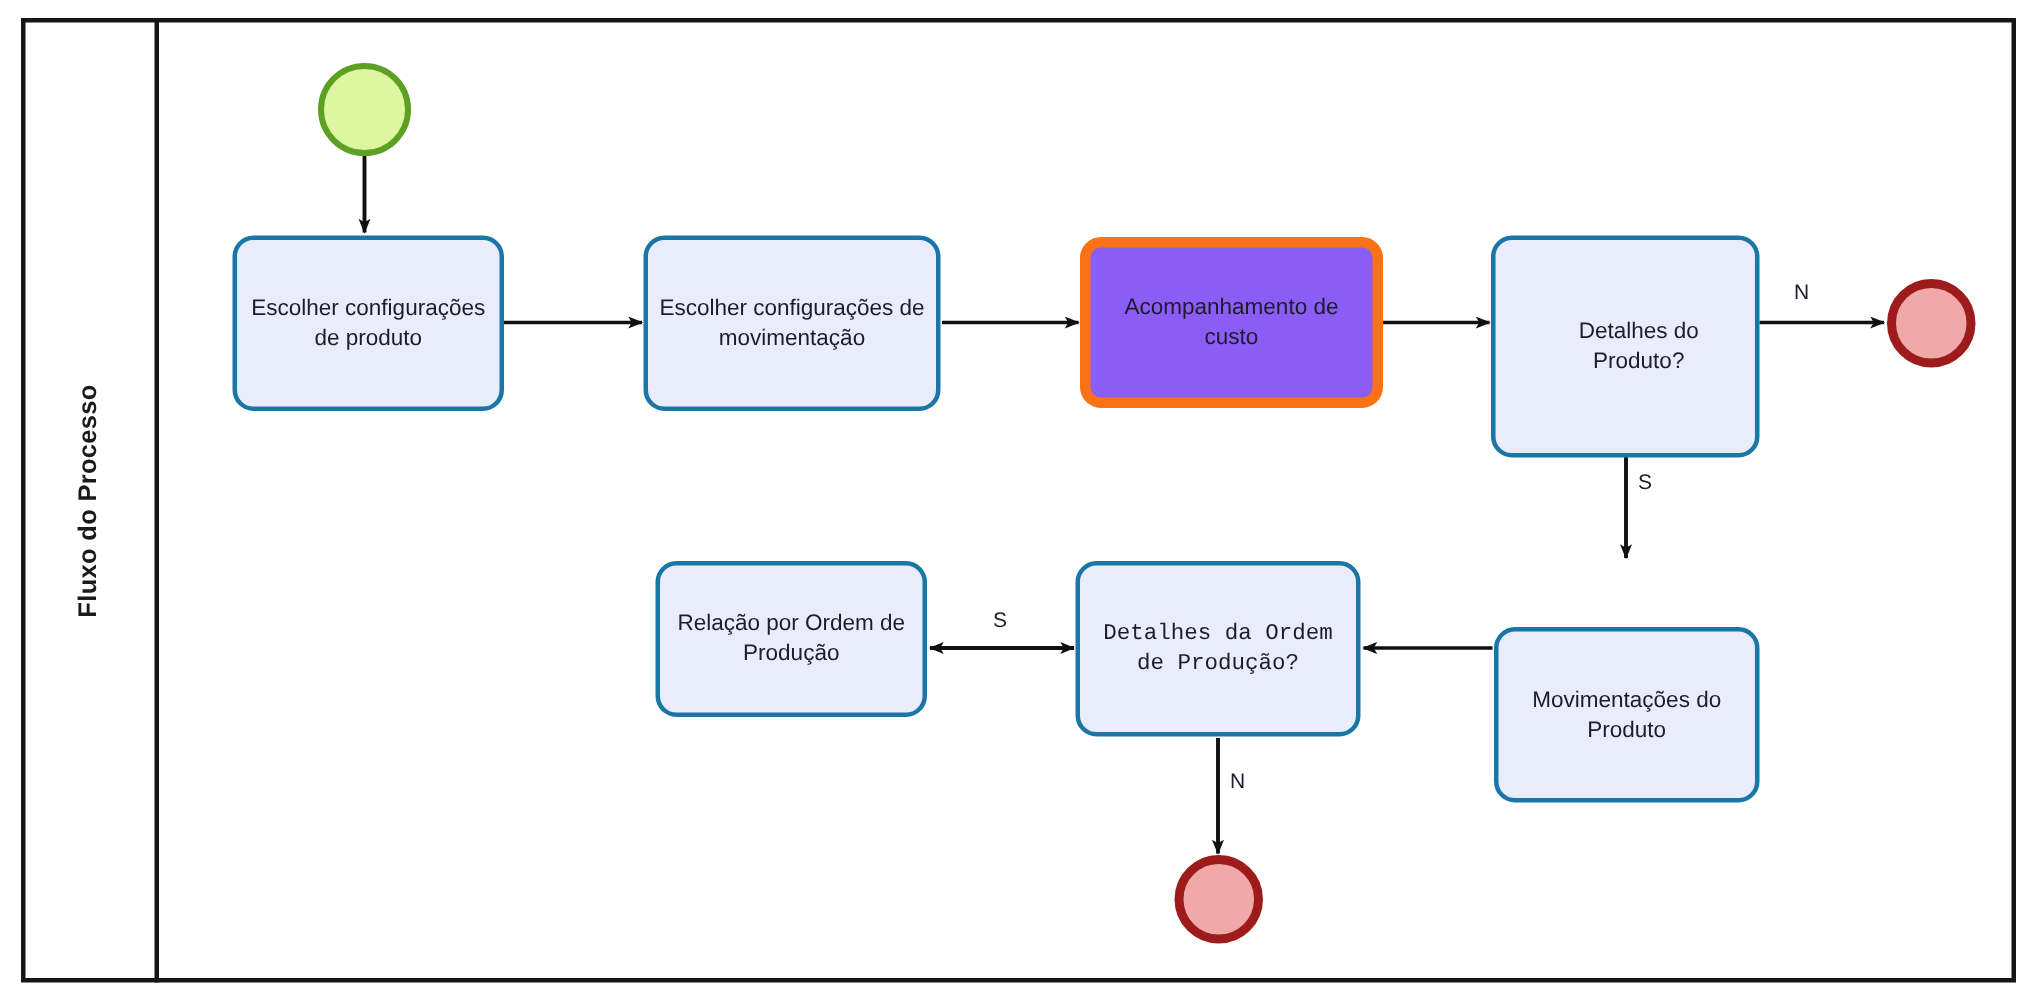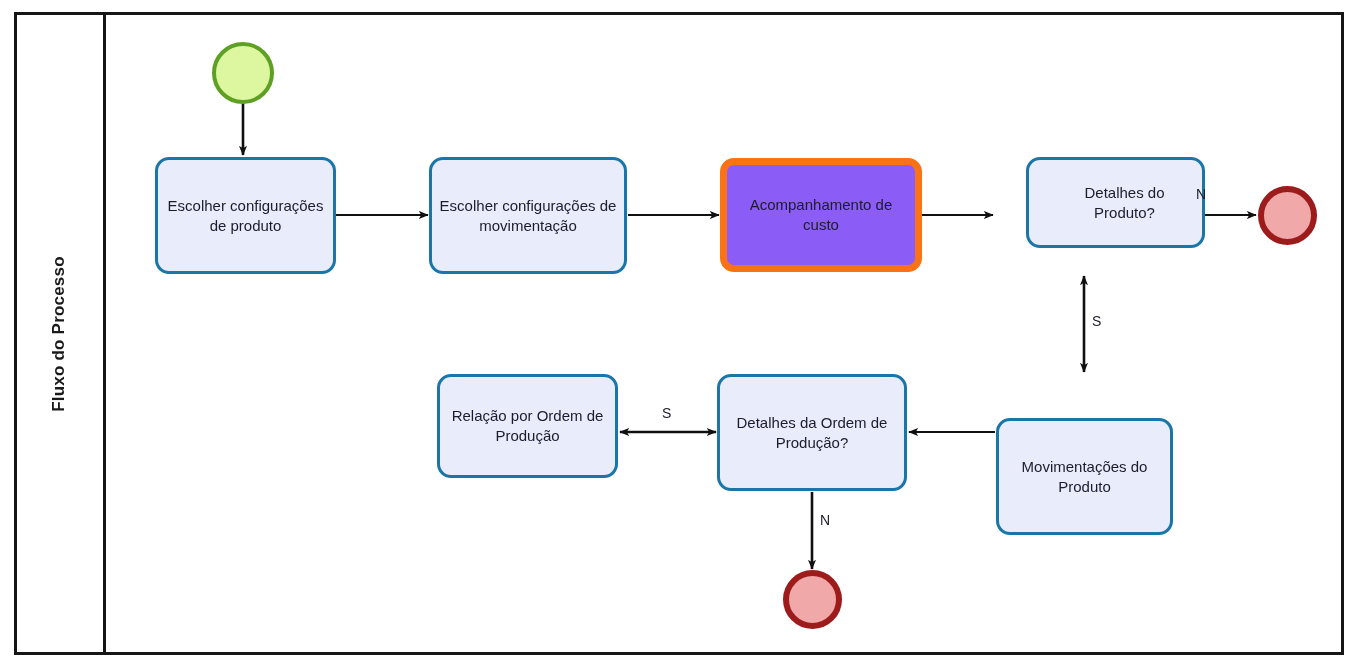--- a/index.html
+++ b/index.html
@@ -157,31 +157,31 @@
   </div>
 
   <div class="task" style="left:429px; top:157px; width:198px; height:117px;">
     <span class="txt">Escolher configurações de movimentação</span>
   </div>
 
   <div class="task yellow" style="left:720px; top:158px; width:202px; height:114px;">
     <span class="txt">Acompanhamento de custo</span>
   </div>
 
-  <div class="task" style="left:1026px; top:157px; width:179px; height:91px;padding-left:24px;">
+  <div class="task" style="left:994px; top:157px; width:179px; height:148px;padding-left:24px;">
     <span class="txt">Detalhes do Produto?</span>
   </div>
 
   <div class="event end" style="left:1258px; top:186px; width:59px; height:59px;"></div>
 
   <div class="task" style="left:437px; top:374px; width:181px; height:104px;">
     <span class="txt">Relação por Ordem de Produção</span>
   </div>
 
-  <div class="task" style="left:717px; top:374px; width:190px; height:117px;">
+  <div class="task" style="left:717px; top:374px; width:190px; height:117px;font-family:Liberation Mono, monospace;">
     <span class="txt">Detalhes da Ordem de Produção?</span>
   </div>
 
   <div class="task" style="left:996px; top:374px; width:177px; height:117px;margin-top:44px;">
     <span class="txt">Movimentações do Produto</span>
   </div>
 
   <div class="event end" style="left:783px; top:570px; width:59px; height:59px;"></div>
 
   <div class="edge-label" style="left:1196px; top:186px;">N</div>

